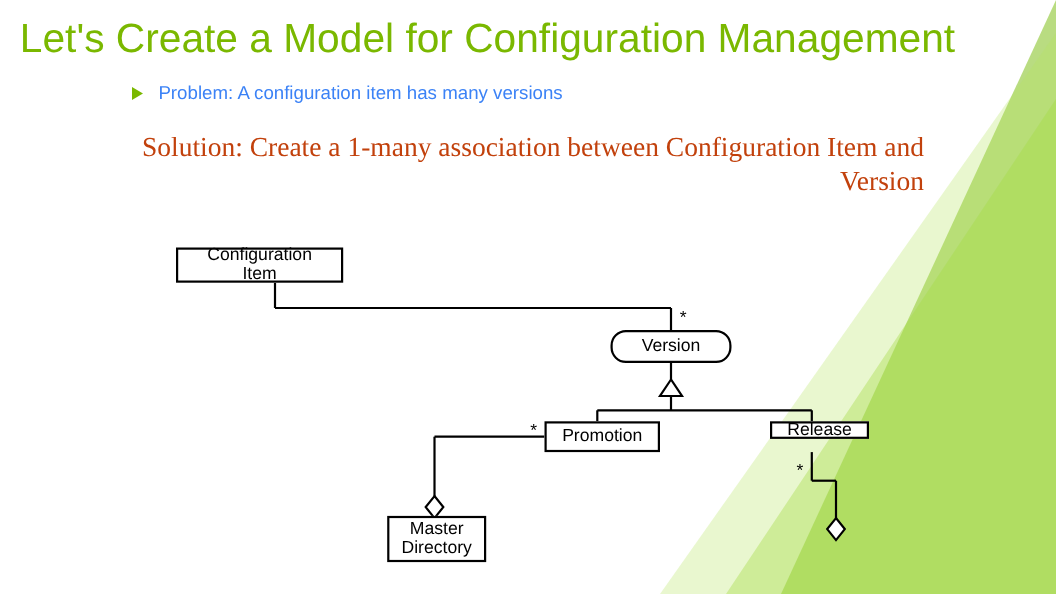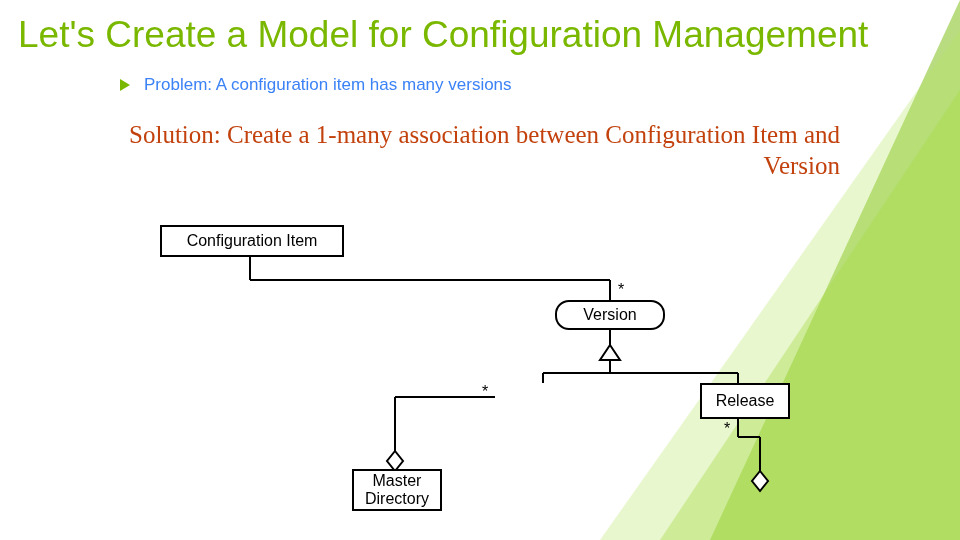--- a/index.html
+++ b/index.html
@@ -116,26 +116,27 @@
     <line x1="495" y1="182" x2="395" y2="182" stroke="#000" stroke-width="2"></line>
     <line x1="395" y1="182" x2="395" y2="236" stroke="#000" stroke-width="2"></line>
     <polygon points="395,236 387,246 395,256 403,246" fill="#fff" stroke="#000" stroke-width="2"></polygon>
 
     <line x1="738" y1="196" x2="738" y2="222" stroke="#000" stroke-width="2"></line>
     <line x1="738" y1="222" x2="760" y2="222" stroke="#000" stroke-width="2"></line>
     <line x1="760" y1="222" x2="760" y2="256" stroke="#000" stroke-width="2"></line>
     <polygon points="760,256 752,266 760,276 768,266" fill="#fff" stroke="#000" stroke-width="2"></polygon>
   </svg>
 
-  <div class="box" style="left:160px; top:10px; width:184px; height:32px;">Configuration Item</div>
+  <div class="box" style="left:160px; top:10px; width:152px; height:32px;">Configuration Item</div>
 
   <div class="box" style="left:555px; top:85px; width:110px; height:30px;border-radius:14px;">Version</div>
 
+  <div class="box" style="left:495px; top:168px; width:105px; height:28px;">Promotion</div>
 
-  <div class="box" style="left:700px; top:168px; width:90px; height:36px;">Release</div>
+  <div class="box" style="left:700px; top:168px; width:90px; height:16px;">Release</div>
 
   <div class="box small" style="left:352px; top:254px; width:90px; height:42px;">Master
 Directory</div>
 
 
   <div class="ast" style="left:618px; top:66px;">*</div>
   <div class="ast" style="left:482px; top:168px;">*</div>
   <div class="ast" style="left:724px; top:205px;">*</div>
 
 </div>

